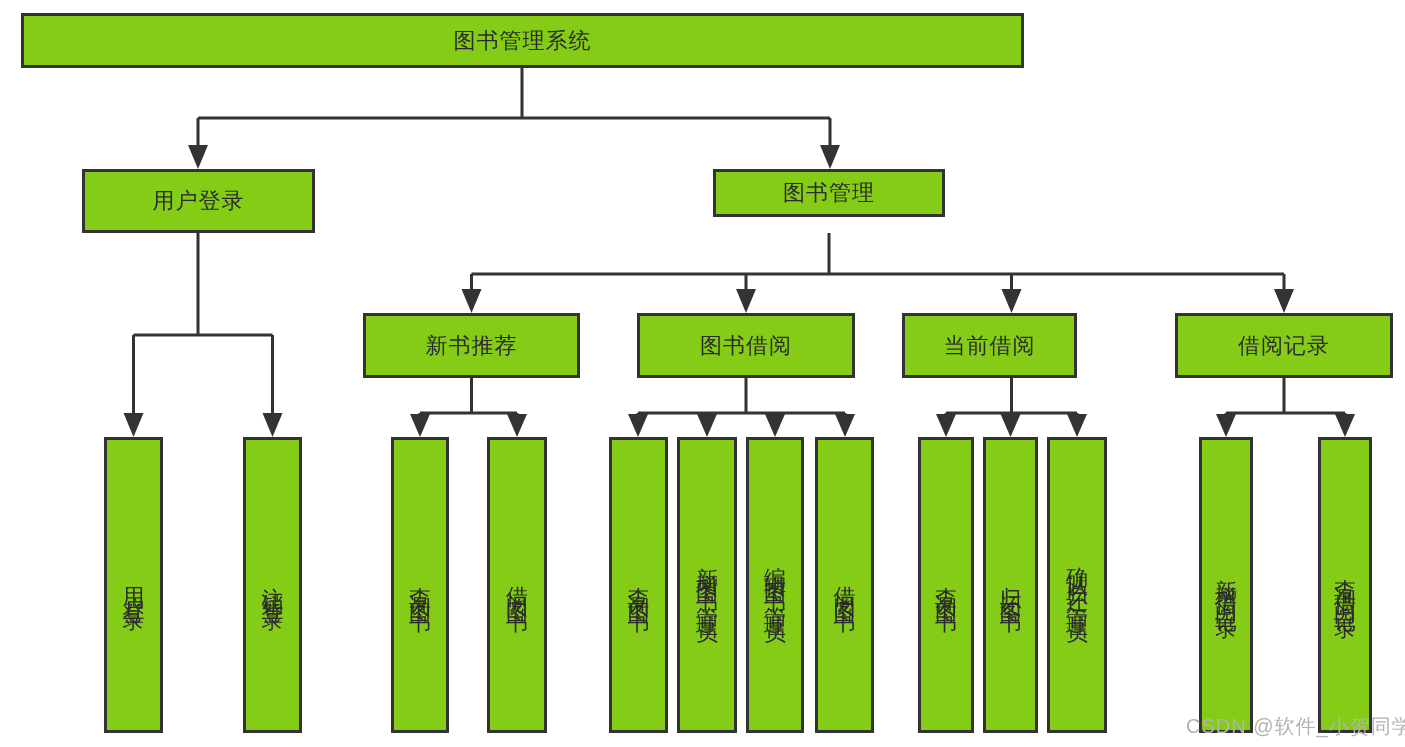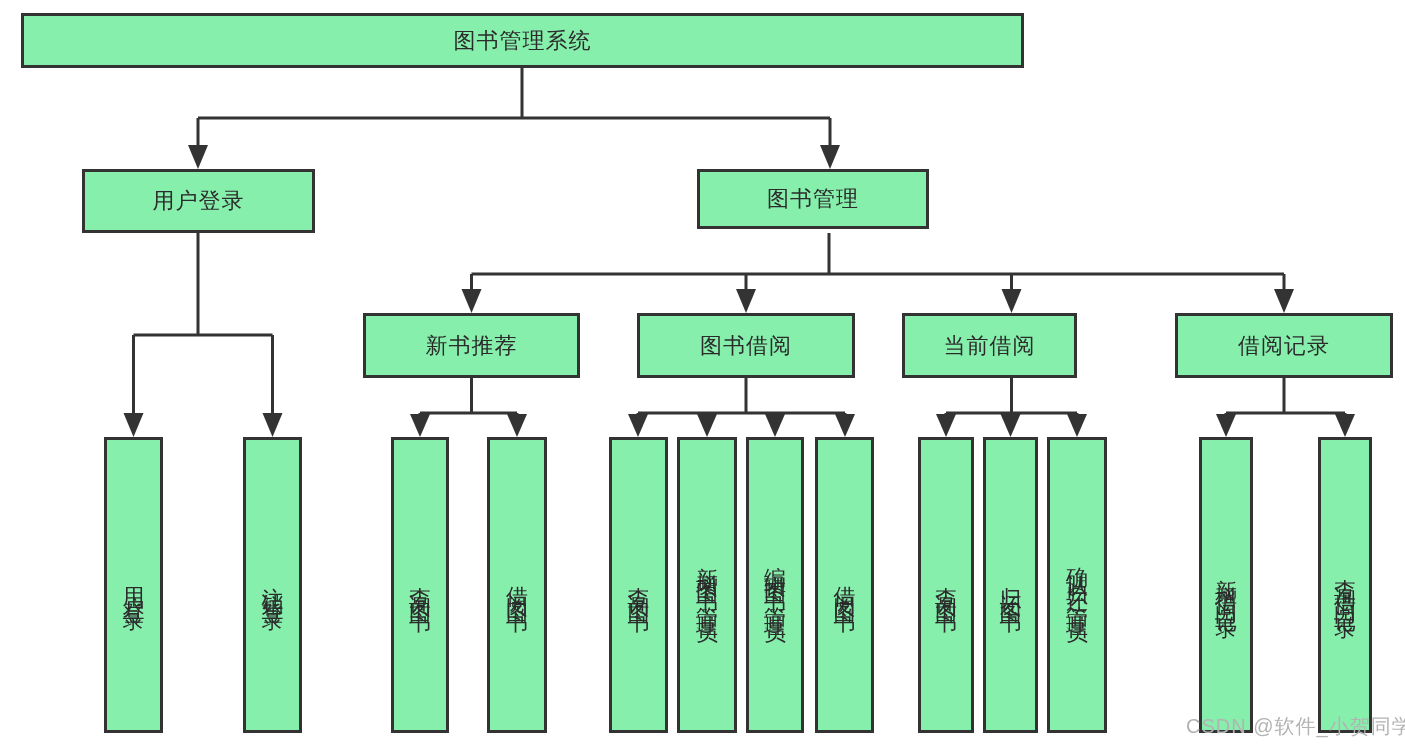--- a/index.html
+++ b/index.html
@@ -21,21 +21,21 @@
     left: 0;
     top: 0;
     width: 1405px;
     height: 747px;
     z-index: 1;
   }
   .node {
     position: absolute;
     box-sizing: border-box;
     border: 3px solid #333333;
-    background: #86efac;
+    background: #84cc16;
     display: flex;
     align-items: center;
     justify-content: center;
     z-index: 2;
   }
   .hbox {
     font-size: 22px;
     letter-spacing: 1px;
     white-space: nowrap;
   }
@@ -45,21 +45,21 @@
   .vbox .vtext {
     writing-mode: vertical-rl;
     text-orientation: mixed;
     letter-spacing: 8px;
     line-height: 1.0;
     white-space: nowrap;
   }
   
   #n-root           { left: 21px;   top: 13px;  width: 1003px; height: 55px; }
   #n-user-login     { left: 82px;   top: 169px; width: 233px;  height: 64px; }
-  #n-book-mgmt      { left: 697px;  top: 169px; width: 232px;  height: 60px; }
+  #n-book-mgmt      { left: 713px;  top: 169px; width: 232px;  height: 48px; }
   #n-new-books      { left: 363px;  top: 313px; width: 217px;  height: 65px; }
   #n-book-borrow    { left: 637px;  top: 313px; width: 218px;  height: 65px; }
   #n-current-borrow { left: 902px;  top: 313px; width: 175px;  height: 65px; }
   #n-borrow-records { left: 1175px; top: 313px; width: 218px;  height: 65px; }
   .leaf { top: 437px; height: 296px; }
   #n-leaf-login      { left: 104px;  width: 59px; }
   #n-leaf-logout     { left: 243px;  width: 59px; }
   #n-leaf-nb-query   { left: 391px;  width: 58px; }
   #n-leaf-nb-borrow  { left: 487px;  width: 60px; }
   #n-leaf-bb-query   { left: 609px;  width: 59px; }

